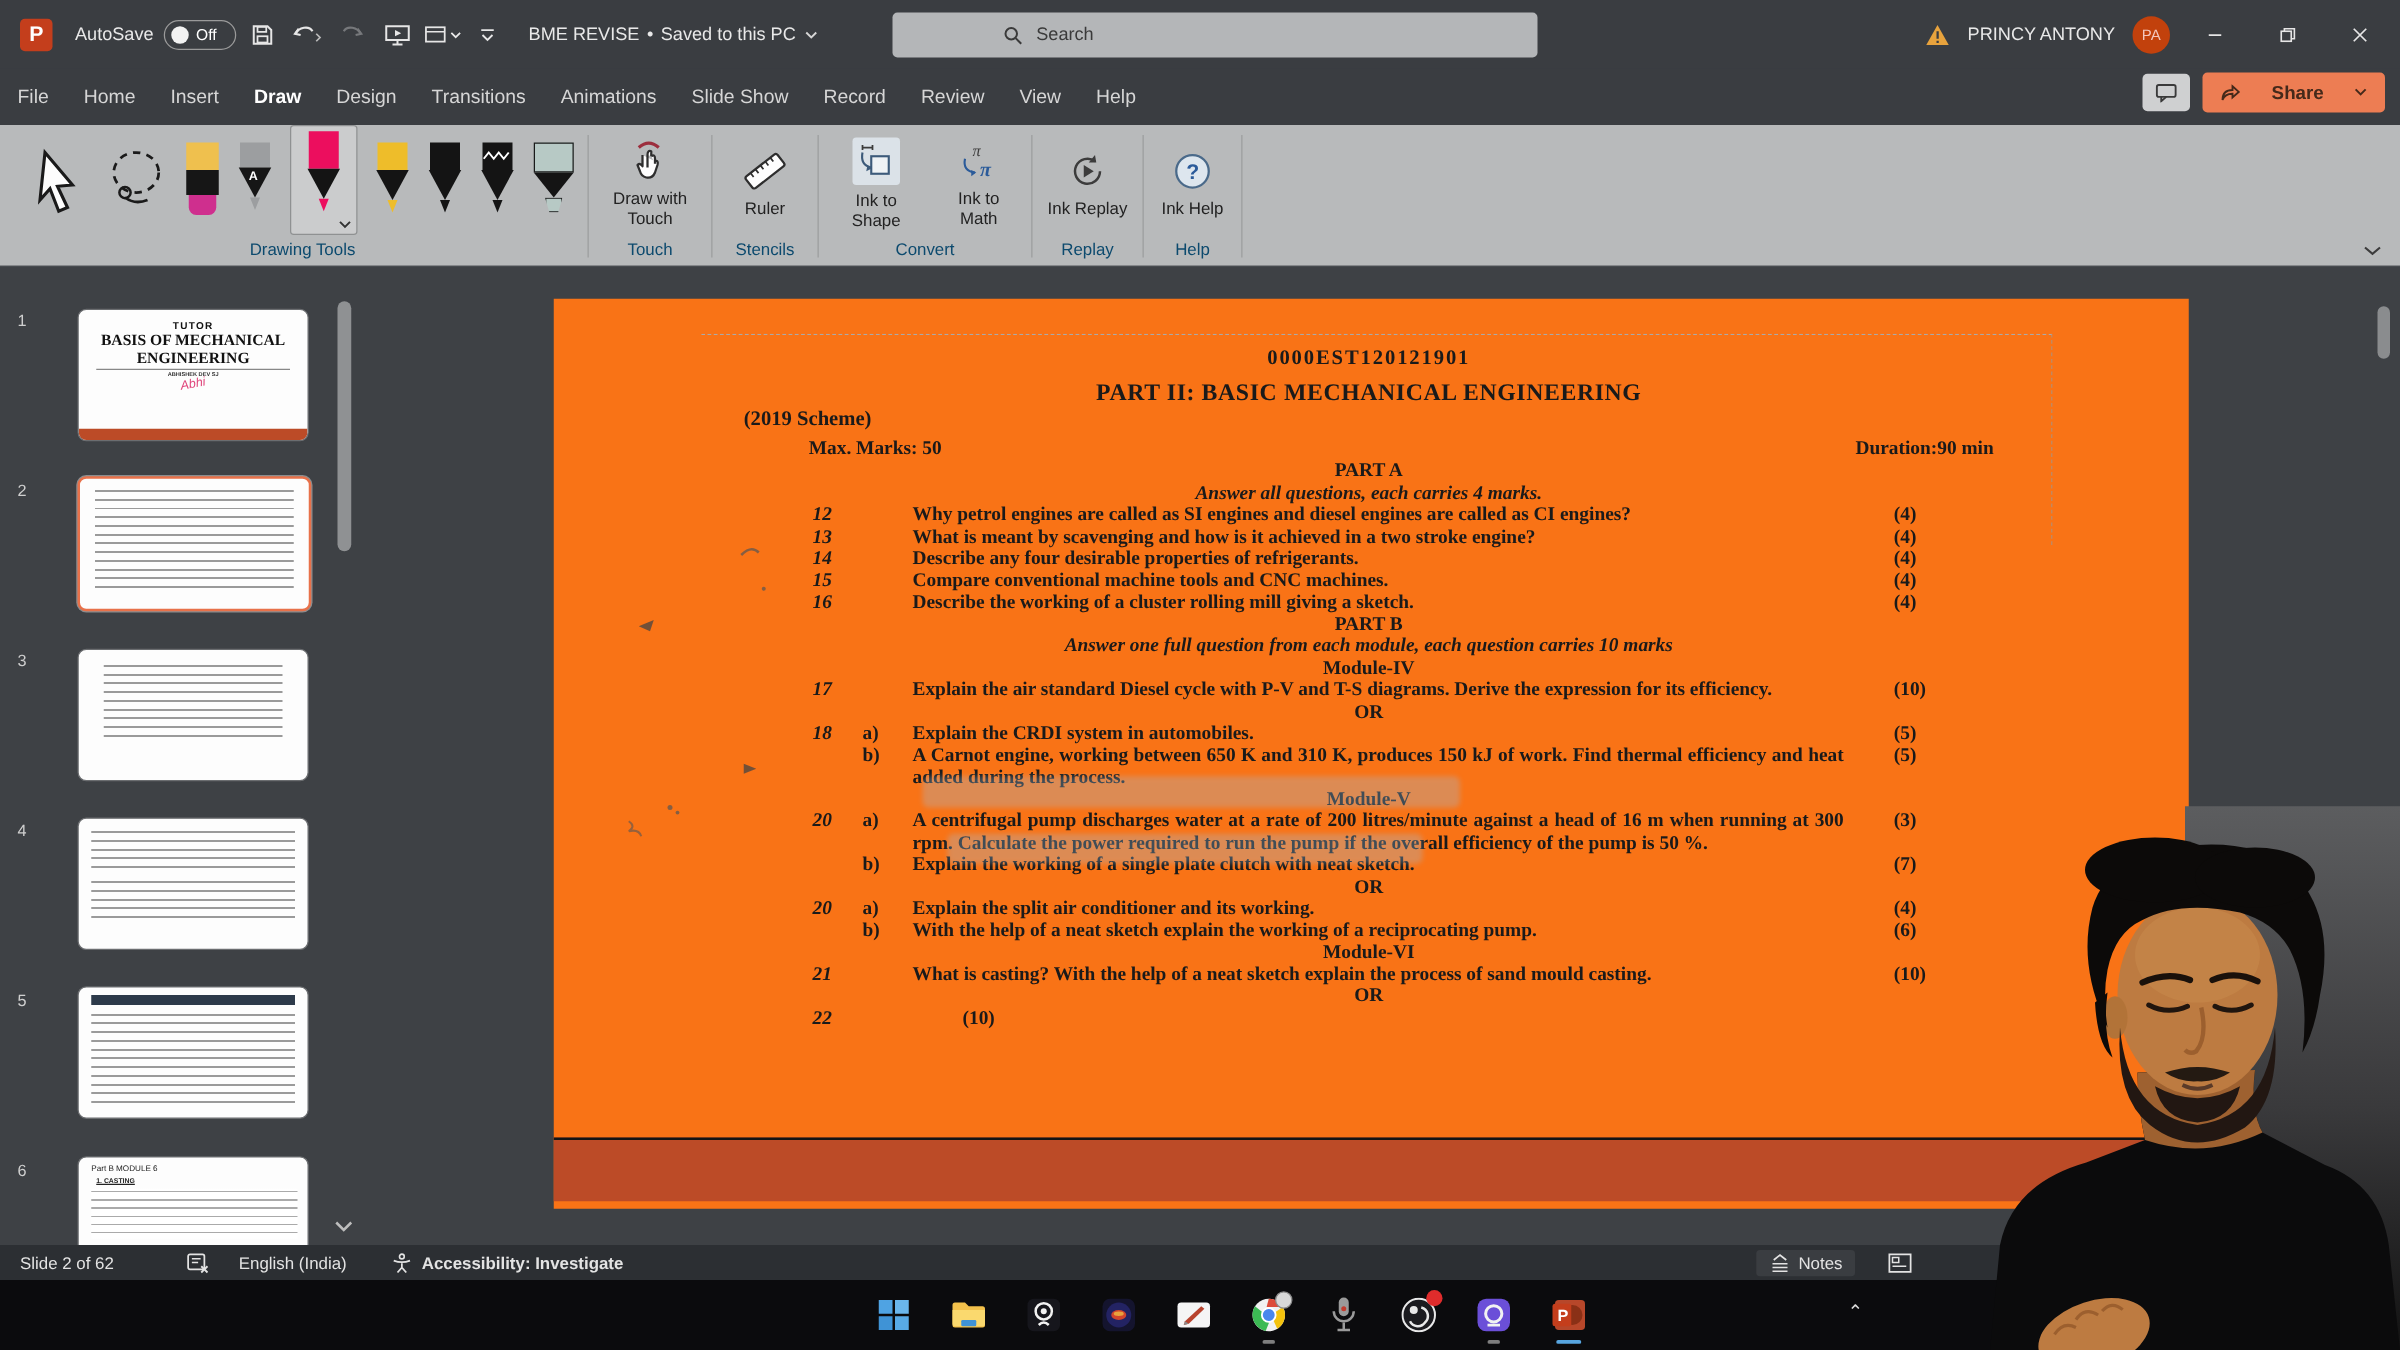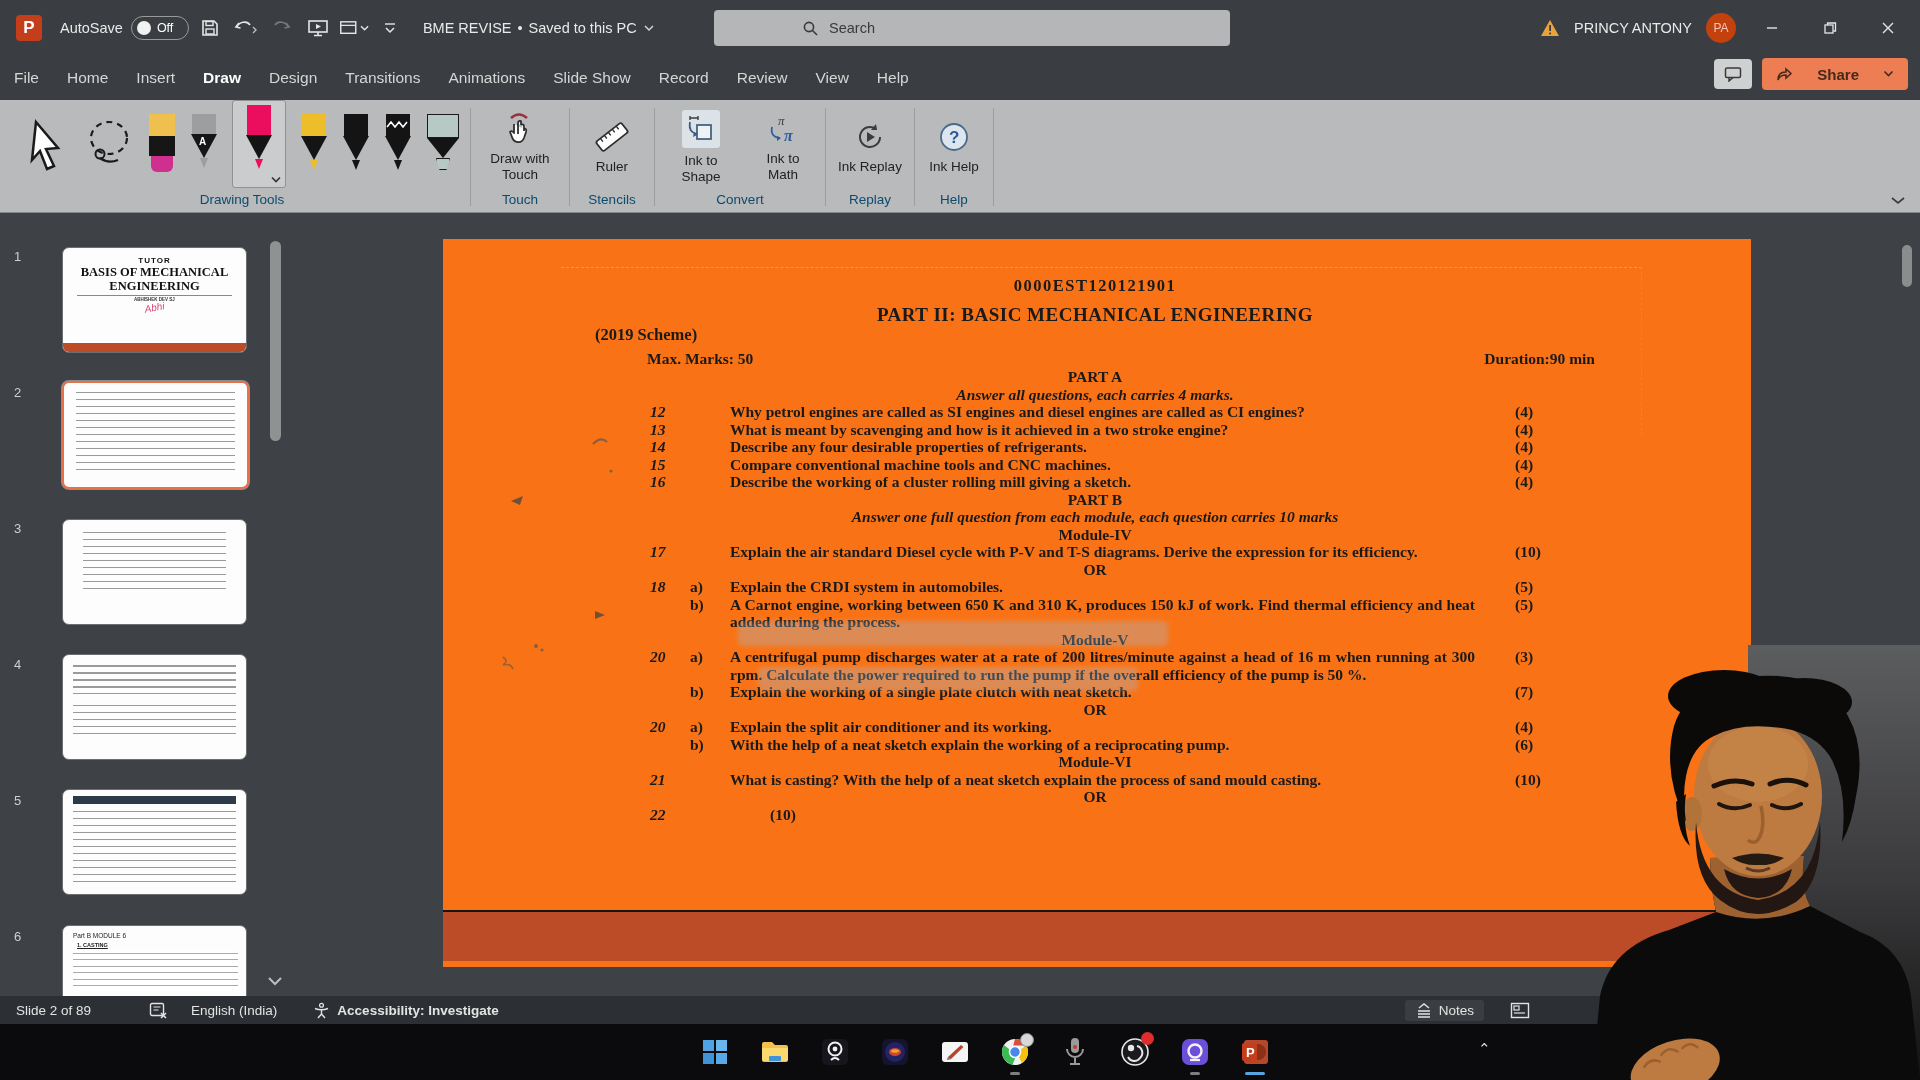--- a/index.html
+++ b/index.html
@@ -585,21 +585,21 @@
           <div class="tri up"></div>
       </div>
       <div style="display:flex;flex-direction:column;gap:1px;">
         <div class="tri dn"></div>
           <div class="tri dn"></div>
       </div>
     </div>
   </div>
 
   <div class="statusbar">
-    <span class="sb-item">Slide 2 of 89</span>
+    <span class="sb-item">Slide 2 of 62</span>
     <span class="sb-item" style="margin-left:36px;">
       <svg width="20" height="17" viewBox="0 0 20 17">
           <rect x="1.5" y="1.5" width="13" height="12" rx="1.5" fill="none" stroke="#e3e3e3" stroke-width="1.4"></rect>
           <path d="M4.5 5 h7 M4.5 8 h5" stroke="#e3e3e3" stroke-width="1.2"></path>
           <path d="M12 11 l5 5 M17 11 l-5 5" stroke="#e3e3e3" stroke-width="1.5"></path>
         </svg>
     </span>
     <span class="sb-item">
       <span>English (India)</span>
     </span>

